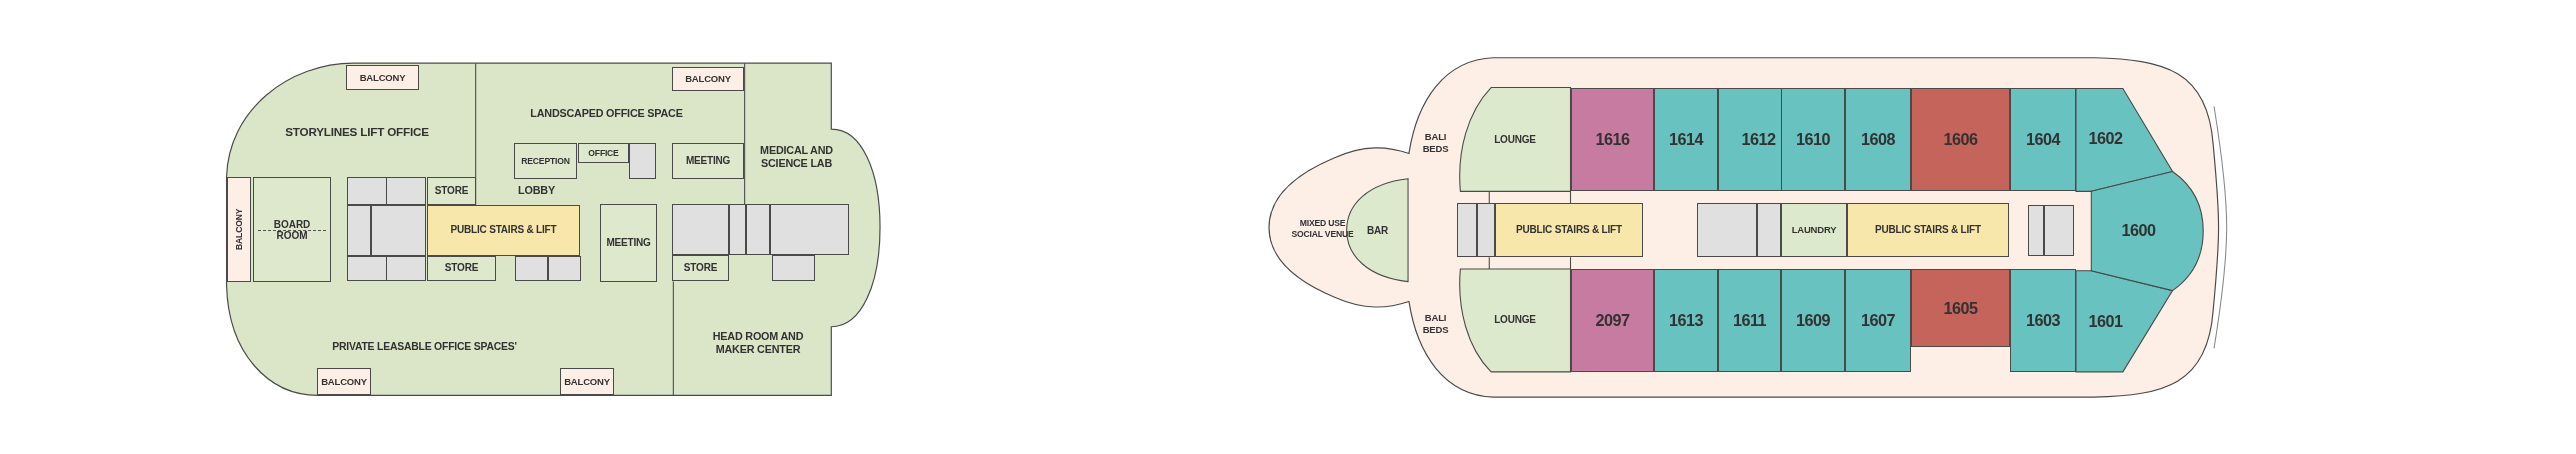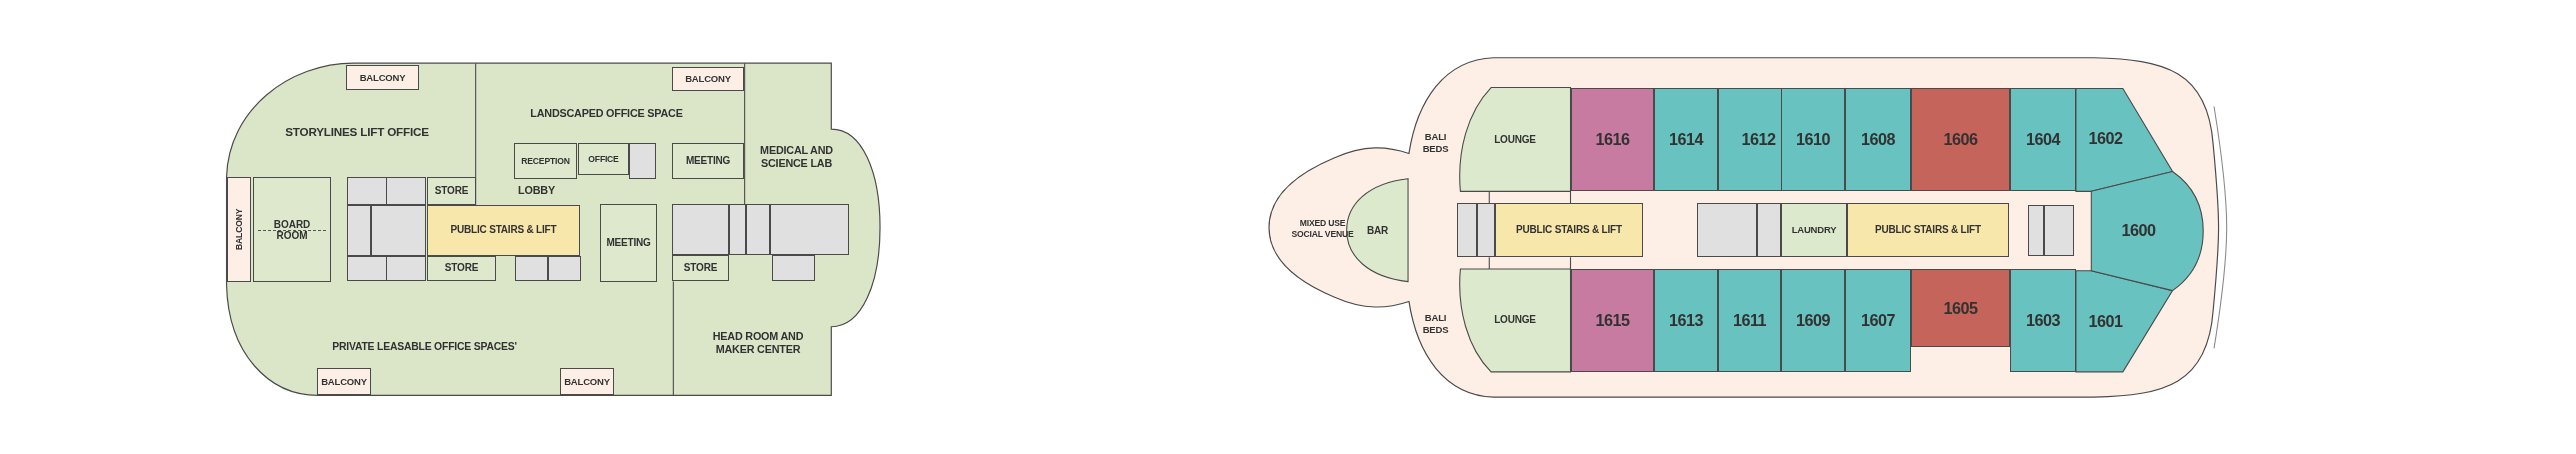--- a/index.html
+++ b/index.html
@@ -89,21 +89,21 @@
   <div class="room grey" style="left:347px;top:256px;width:40px;height:25px;"></div>
   <div class="room grey" style="left:386px;top:256px;width:40px;height:25px;"></div>
   <div class="room grey" style="left:515px;top:256px;width:32.5px;height:25px;"></div>
   <div class="room grey" style="left:548px;top:256px;width:32.5px;height:25px;"></div>
 
   <div class="room green lbl s11" style="left:427px;top:177px;width:49px;height:28px;"><span>STORE</span></div>
   <div class="room yellow lbl s11" style="left:427px;top:205px;width:153px;height:51px;"><span>PUBLIC STAIRS &amp; LIFT</span></div>
   <div class="room green lbl s11" style="left:427px;top:256px;width:69px;height:25px;"><span>STORE</span></div>
 
   <div class="room green lbl s9" style="left:514px;top:143px;width:63px;height:36px;"><span>RECEPTION</span></div>
-  <div class="room green lbl s9" style="left:578px;top:143px;width:51px;height:32px;"><span>OFFICE</span></div>
+  <div class="room green lbl s9" style="left:578px;top:143px;width:51px;height:20px;"><span>OFFICE</span></div>
   <div class="room grey" style="left:629px;top:143px;width:27px;height:36px;"></div>
   <div class="room green lbl s11" style="left:672px;top:143px;width:72px;height:36px;"><span>MEETING</span></div>
 
   <div class="room green lbl s11" style="left:600px;top:204px;width:57px;height:78px;"><span>MEETING</span></div>
   <div class="room grey" style="left:672px;top:204px;width:57px;height:51px;"></div>
   <div class="room grey" style="left:729px;top:204px;width:17px;height:51px;"></div>
   <div class="room grey" style="left:746px;top:204px;width:23.5px;height:51px;"></div>
   <div class="room grey" style="left:770px;top:204px;width:79px;height:51px;"></div>
   <div class="room green lbl s11" style="left:672px;top:255px;width:57px;height:26px;"><span>STORE</span></div>
   <div class="room grey" style="left:772px;top:255px;width:43px;height:26px;"></div>
@@ -123,21 +123,21 @@
 
   <div class="room c-pink lbl num" style="left:1571px;top:88px;width:83px;height:103px;"><span>1616</span></div>
   <div class="room c-teal lbl num" style="left:1654px;top:88px;width:64px;height:103px;"><span>1614</span></div>
   <div class="room c-teal lbl num" style="left:1718px;top:88px;width:81px;height:103px;"><span>1612</span></div>
   <div class="room c-teal lbl num" style="left:1781px;top:88px;width:64px;height:103px;"><span>1610</span></div>
   <div class="room c-teal lbl num" style="left:1845px;top:88px;width:66px;height:103px;"><span>1608</span></div>
   <div class="room c-red lbl num" style="left:1911px;top:88px;width:99px;height:103px;"><span>1606</span></div>
   <div class="room c-teal lbl num" style="left:2010px;top:88px;width:66px;height:103px;"><span>1604</span></div>
   <div class="lbl num" style="left:2076px;top:90px;width:59px;height:97px;"><span>1602</span></div>
 
-  <div class="room c-pink lbl num" style="left:1571px;top:269px;width:83px;height:103px;"><span>1615</span></div>
+  <div class="room c-pink lbl num" style="left:1571px;top:269px;width:83px;height:103px;"><span>2097</span></div>
   <div class="room c-teal lbl num" style="left:1654px;top:269px;width:64px;height:103px;"><span>1613</span></div>
   <div class="room c-teal lbl num" style="left:1718px;top:269px;width:63px;height:103px;"><span>1611</span></div>
   <div class="room c-teal lbl num" style="left:1781px;top:269px;width:64px;height:103px;"><span>1609</span></div>
   <div class="room c-teal lbl num" style="left:1845px;top:269px;width:66px;height:103px;"><span>1607</span></div>
   <div class="room c-red lbl num" style="left:1911px;top:269px;width:99px;height:78px;"><span>1605</span></div>
   <div class="room c-teal lbl num" style="left:2010px;top:269px;width:66px;height:103px;"><span>1603</span></div>
   <div class="lbl num" style="left:2076px;top:273px;width:59px;height:97px;"><span>1601</span></div>
 
   <div class="lbl num" style="left:2091px;top:191px;width:95px;height:79px;"><span>1600</span></div>
 

